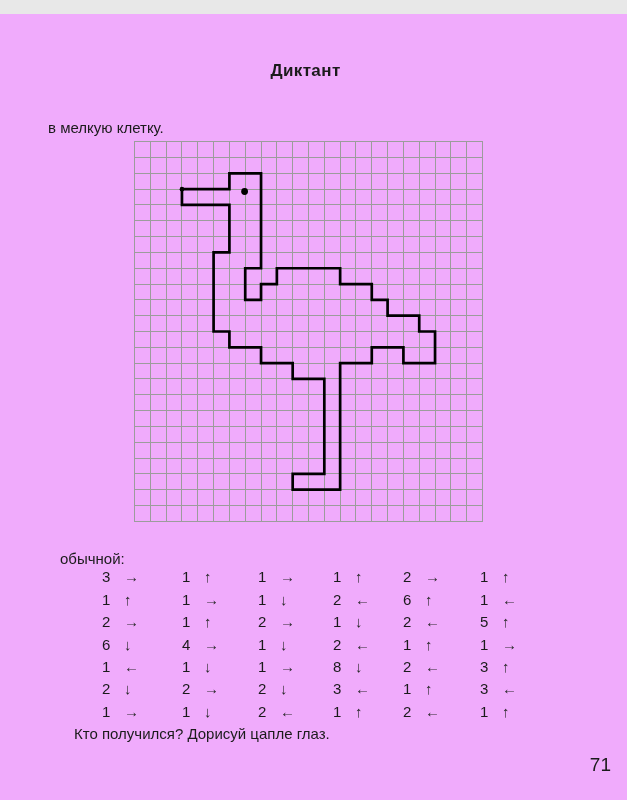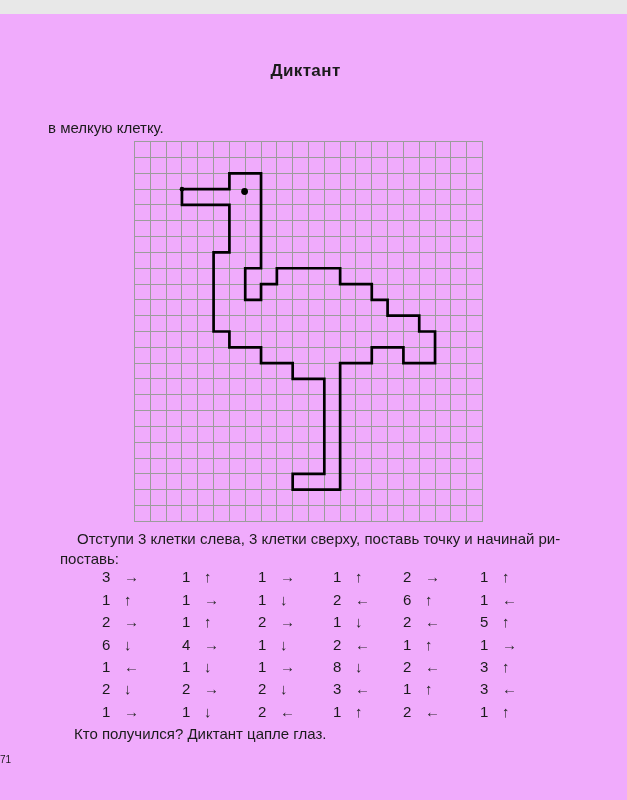--- a/index.html
+++ b/index.html
@@ -18,21 +18,21 @@
     font-size:17px;font-weight:bold;letter-spacing:.4px;
   }
   .textline{position:absolute;font-size:15px;white-space:nowrap;}
   .intro-1{top:85px;left:77px;}
   .intro-2{top:105px;left:48px;}
   .instr-1{top:516px;left:77px;}
   .instr-2{top:536px;left:60px;}
   .question{top:711px;left:74px;}
   .pagenum{
     position:absolute;top:740px;left:0;right:16px;
-    text-align:left;font-size:10px;
+    text-align:right;font-size:19px;
   }
   .gridbox{position:absolute;left:134px;top:127px;}
   .dict-table{position:absolute;left:94px;top:552px;width:450px;}
   .t-row{
     display:grid;
     grid-template-columns:80px 76px 75px 70px 77px 62px;
     height:22.45px;align-items:center;
   }
   .t-cell{padding-left:8px;white-space:nowrap;}
   .t-num{display:inline-block;min-width:10px;font-size:15px;color:#1b1b1b;}
@@ -98,22 +98,21 @@
           <line x1="0" y1="348.26" x2="348.26" y2="348.26"></line>
           <line x1="0" y1="364.09" x2="348.26" y2="364.09"></line>
           <line x1="0" y1="379.92" x2="348.26" y2="379.92"></line>
         </g>
         <polyline points="47.49,47.49 94.98,47.49 94.98,31.66 126.64,31.66 126.64,126.64 110.81,126.64 110.81,158.3 126.64,158.3 126.64,142.47 142.47,142.47 142.47,126.64 205.79,126.64 205.79,142.47 237.45,142.47 237.45,158.3 253.28,158.3 253.28,174.13 284.94,174.13 284.94,189.96 300.77,189.96 300.77,221.62 269.11,221.62 269.11,205.79 237.45,205.79 237.45,221.62 205.79,221.62 205.79,348.26 158.3,348.26 158.3,332.43 189.96,332.43 189.96,237.45 158.3,237.45 158.3,221.62 126.64,221.62 126.64,205.79 94.98,205.79 94.98,189.96 79.15,189.96 79.15,110.81 94.98,110.81 94.98,63.32 47.49,63.32 47.49,47.49" fill="none" stroke="#000000" stroke-width="2.7" stroke-linejoin="miter"></polyline>
         <circle cx="47.49" cy="47.49" r="2.3" fill="#000000"></circle>
         <circle cx="110.1768" cy="49.8645" r="3.4" fill="#000000"></circle>
       </svg>
   </div>
 
-  <div class="textline instr-1">Отступи 3 клетки слева, 3 клетки сверху, поставь точку и начинай ри-</div>
-  <div class="textline instr-2">поставь:</div>
+  <div class="textline instr-2">обычной:</div>
 
   <div class="dict-table" id="dict-table">
       <div class="t-row">
         <div class="t-cell"><span class="t-num">3</span><span class="t-arr">→</span></div>
         <div class="t-cell"><span class="t-num">1</span><span class="t-arr">↑</span></div>
         <div class="t-cell"><span class="t-num">1</span><span class="t-arr">→</span></div>
         <div class="t-cell"><span class="t-num">1</span><span class="t-arr">↑</span></div>
         <div class="t-cell"><span class="t-num">2</span><span class="t-arr">→</span></div>
         <div class="t-cell"><span class="t-num">1</span><span class="t-arr">↑</span></div>
       </div>
@@ -160,17 +159,17 @@
       <div class="t-row">
         <div class="t-cell"><span class="t-num">1</span><span class="t-arr">→</span></div>
         <div class="t-cell"><span class="t-num">1</span><span class="t-arr">↓</span></div>
         <div class="t-cell"><span class="t-num">2</span><span class="t-arr">←</span></div>
         <div class="t-cell"><span class="t-num">1</span><span class="t-arr">↑</span></div>
         <div class="t-cell"><span class="t-num">2</span><span class="t-arr">←</span></div>
         <div class="t-cell"><span class="t-num">1</span><span class="t-arr">↑</span></div>
       </div>
     </div>
 
-  <div class="textline question">Кто получился? Диктант цапле глаз.</div>
+  <div class="textline question">Кто получился? Дорисуй цапле глаз.</div>
 
   <div class="pagenum">71</div>
 
 </div>
 
 </body></html>

